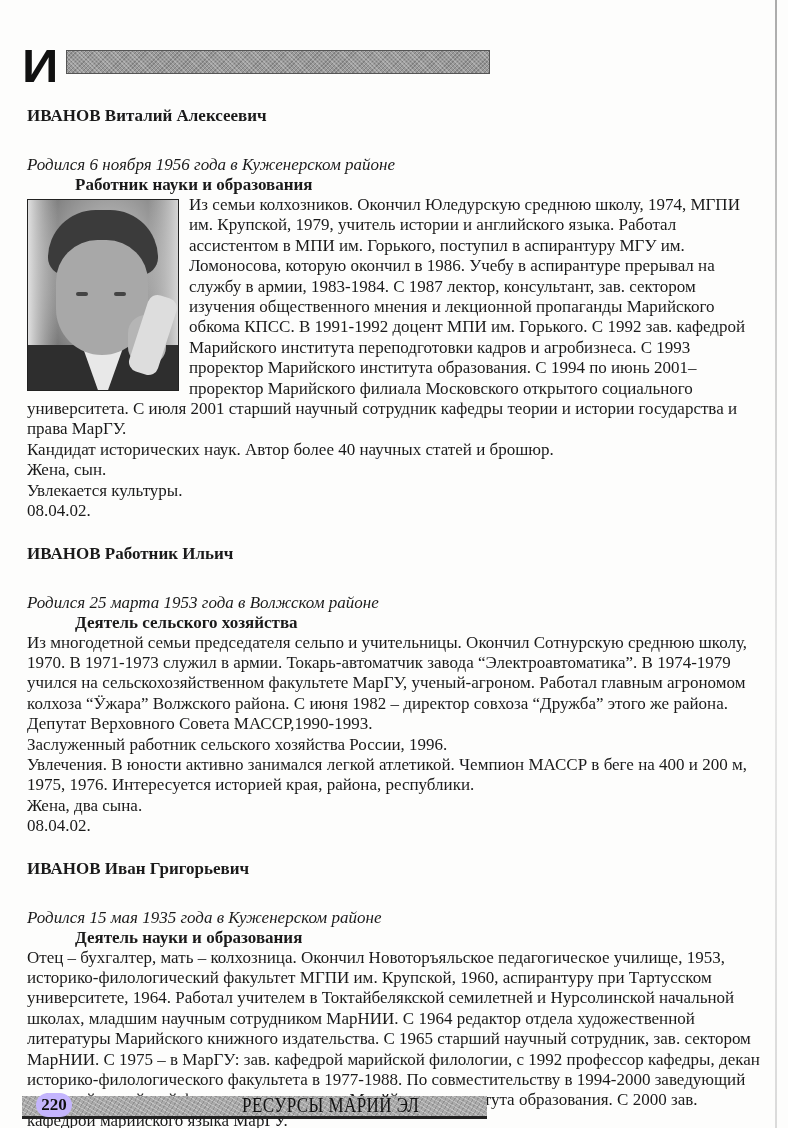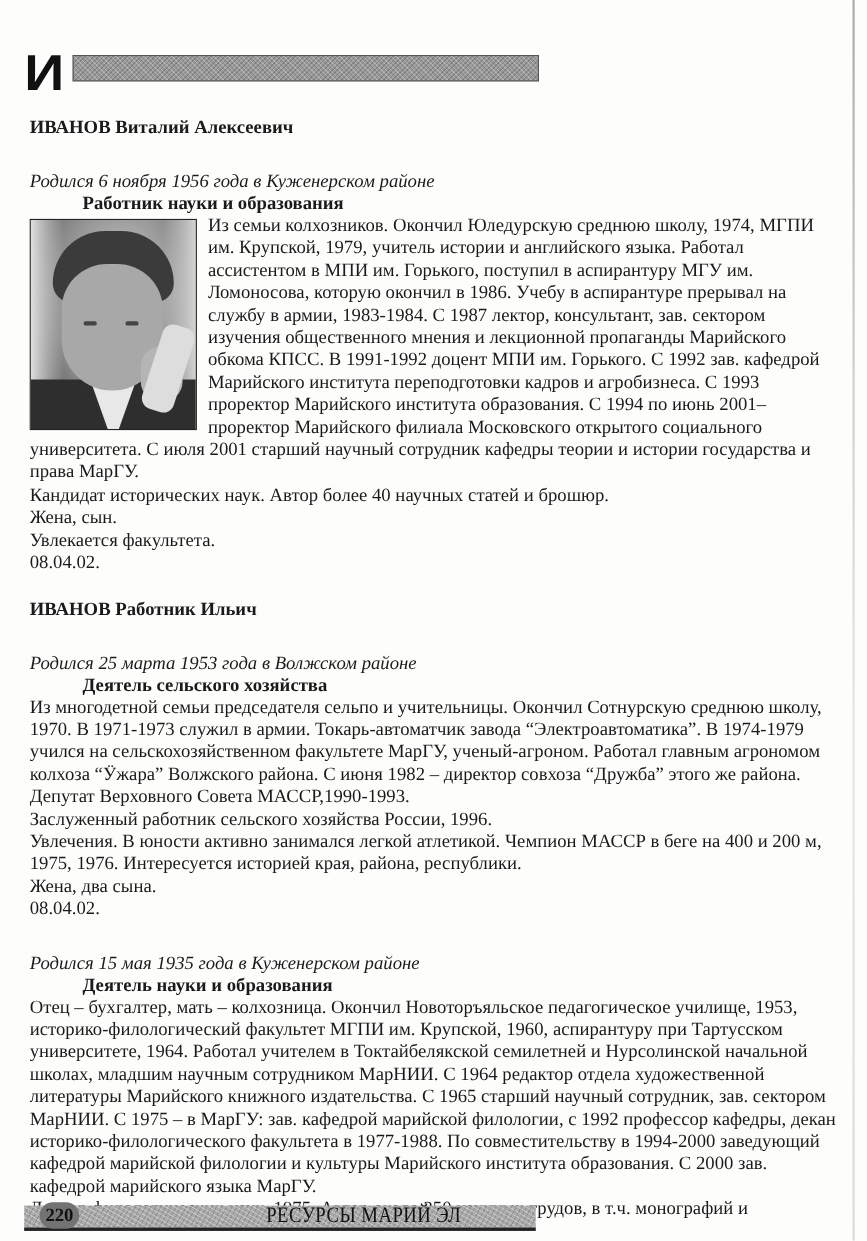--- a/index.html
+++ b/index.html
@@ -73,21 +73,21 @@
     .footer-bar {
       position: absolute; left: 0; top: 3px; width: 465px; height: 20px;
       background-color: #aaa;
       background-image:
         repeating-linear-gradient(30deg, rgba(255,255,255,0.3) 0 1px, transparent 1px 4px),
         repeating-linear-gradient(-60deg, rgba(0,0,0,0.15) 0 1px, transparent 1px 4px);
       border-bottom: 3px solid #222;
     }
     .page-number {
       position: absolute; left: 14px; top: 0; width: 36px; height: 24px;
-      background: #737373; border-radius: 12px;
+      background: #c4b5fd; border-radius: 12px;
       font-weight: bold; font-size: 17px; line-height: 24px; text-align: center; color: #111;
     }
     .footer-title {
       position: absolute; left: 220px; top: 1px;
       font-family: "Liberation Serif", "DejaVu Serif", serif;
       font-size: 20px; line-height: 22px; color: #111; letter-spacing: 0.5px;
       transform: scaleX(0.85); transform-origin: left;
     }
   </style>
 </head>
@@ -114,37 +114,38 @@
       <div class="face"></div>
       <div class="eye l"></div>
       <div class="eye r"></div>
       <div class="hand"></div>
       <div class="phone"></div>
     </div>
     <p class="para">Из семьи колхозников. Окончил Юледурскую среднюю школу, 1974, МГПИ им. Крупской, 1979, учитель истории и английского языка. Работал ассистентом в МПИ им. Горького, поступил в аспирантуру МГУ им. Ломоносова, которую окончил в 1986. Учебу в аспирантуре прерывал на службу в армии, 1983-1984. С 1987 лектор, консультант, зав. сектором изучения общественного мнения и лекционной пропаганды Марийского обкома КПСС. В 1991-1992 доцент МПИ им. Горького. С 1992 зав. кафедрой Марийского института переподготовки кадров и агробизнеса. С 1993 проректор Марийского института образования. С 1994 по июнь 2001– проректор Марийского филиала Московского открытого социального университета. С июля 2001 старший научный сотрудник кафедры теории и истории государства и права МарГУ.</p>
     <div class="clear"></div>
     <p class="para">Кандидат исторических наук. Автор более 40 научных статей и брошюр.</p>
     <p class="para">Жена, сын.</p>
-    <p class="para">Увлекается факультета.</p>
+    <p class="para">Увлекается культуры.</p>
     <p class="para">08.04.02.</p>
   </div>
 
   <div class="entry">
     <div class="entry-name">ИВАНОВ Работник Ильич</div>
     <div class="entry-birth">Родился 25 марта 1953 года в Волжском районе</div>
     <div class="entry-category">Деятель сельского хозяйства</div>
     <p class="para">Из многодетной семьи председателя сельпо и учительницы. Окончил Сотнурскую среднюю школу, 1970. В 1971-1973 служил в армии. Токарь-автоматчик завода “Электроавтоматика”. В 1974-1979 учился на сельскохозяйственном факультете МарГУ, ученый-агроном.  Работал главным агрономом колхоза “Ӱжара” Волжского района. С июня 1982 – директор совхоза “Дружба” этого же района.</p>
     <p class="para">Депутат Верховного Совета МАССР,1990-1993.</p>
     <p class="para">Заслуженный работник сельского хозяйства России, 1996.</p>
     <p class="para">Увлечения. В юности активно занимался легкой атлетикой. Чемпион МАССР в беге на 400 и 200 м, 1975, 1976. Интересуется историей края, района, республики.</p>
     <p class="para">Жена, два сына.</p>
     <p class="para">08.04.02.</p>
   </div>
 
   <div class="entry">
+    <div class="entry-name">ИВАНОВ Иван Григорьевич</div>
     <div class="entry-birth">Родился 15 мая 1935 года в Куженерском районе</div>
     <div class="entry-category">Деятель науки и образования</div>
     <p class="para">Отец – бухгалтер, мать – колхозница. Окончил Новоторъяльское педагогическое училище, 1953, историко-филологический факультет МГПИ им. Крупской, 1960, аспирантуру при Тартусском университете, 1964. Работал учителем в Токтайбелякской семилетней и Нурсолинской начальной школах, младшим научным сотрудником МарНИИ. С 1964 редактор отдела художественной литературы Марийского книжного издательства. С 1965 старший научный сотрудник, зав. сектором МарНИИ. С 1975 – в МарГУ: зав. кафедрой марийской филологии, с 1992 профессор кафедры, декан историко-филологического факультета в 1977-1988. По совместительству в 1994-2000 заведующий кафедрой марийской филологии и культуры Марийского института образования. С 2000 зав. кафедрой марийского языка МарГУ.</p>
     <p class="para">Доктор филологических наук, 1975. Автор около 250 научных трудов, в т.ч. монографий и</p>
   </div>
 </div>
 
 <div class="footer">
   <div class="footer-bar"></div>
   <div class="page-number">220</div>

